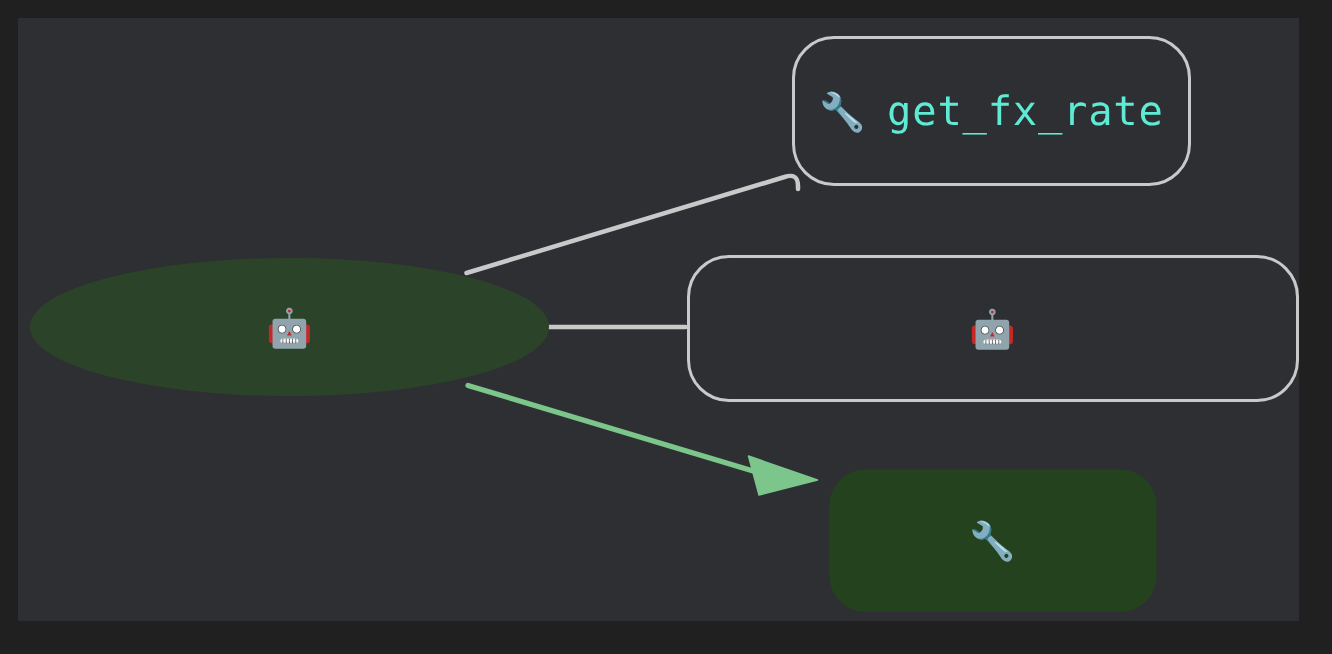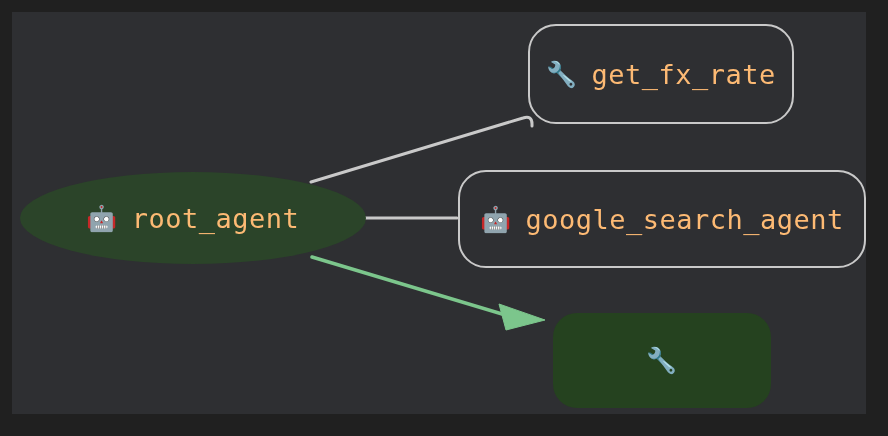--- a/index.html
+++ b/index.html
@@ -43,21 +43,21 @@
     justify-content: center;
     width: 100%;
     gap: 14px;
   }
   .node-icon {
     font-family: "DejaVu Sans", sans-serif;
     line-height: 1;
     display: inline-block;
   }
   .node-label {
-    color: #fdba74;
+    color: #5eead4;
     letter-spacing: 0.5px;
     white-space: nowrap;
     font-family: "DejaVu Sans Mono", "Liberation Mono", monospace;
   }
 
   
   #node-root-agent {
     left: 20px;
     top: 172px;
     width: 346px;
@@ -119,35 +119,33 @@
 
     <path d="M 365 218 L 457 218" fill="none" stroke="#c9c9c9" stroke-width="3" stroke-linecap="round"></path>
 
     <path d="M 312 257 L 512 317" fill="none" stroke="#7cc68c" stroke-width="3.5" stroke-linecap="round"></path>
     <polygon points="545,320 499,304 506,330" fill="#7cc68c" stroke="#7cc68c" stroke-width="1" stroke-linejoin="round"></polygon>
   </svg>
 
   <div class="node" id="node-root-agent">
     <div class="node-inner">
       <span class="node-icon">🤖</span>
-      <span class="node-label">root_agent</span>
     </div>
   </div>
 
   <div class="node" id="node-get-fx-rate">
     <div class="node-inner">
       <span class="node-icon">🔧</span>
       <span class="node-label">get_fx_rate</span>
     </div>
   </div>
 
   <div class="node" id="node-google-search-agent">
     <div class="node-inner">
       <span class="node-icon">🤖</span>
-      <span class="node-label">google_search_agent</span>
     </div>
   </div>
 
   <div class="node" id="node-wikipedia">
     <div class="node-inner">
       <span class="node-icon">🔧</span>
     </div>
   </div>
 
 </div>

